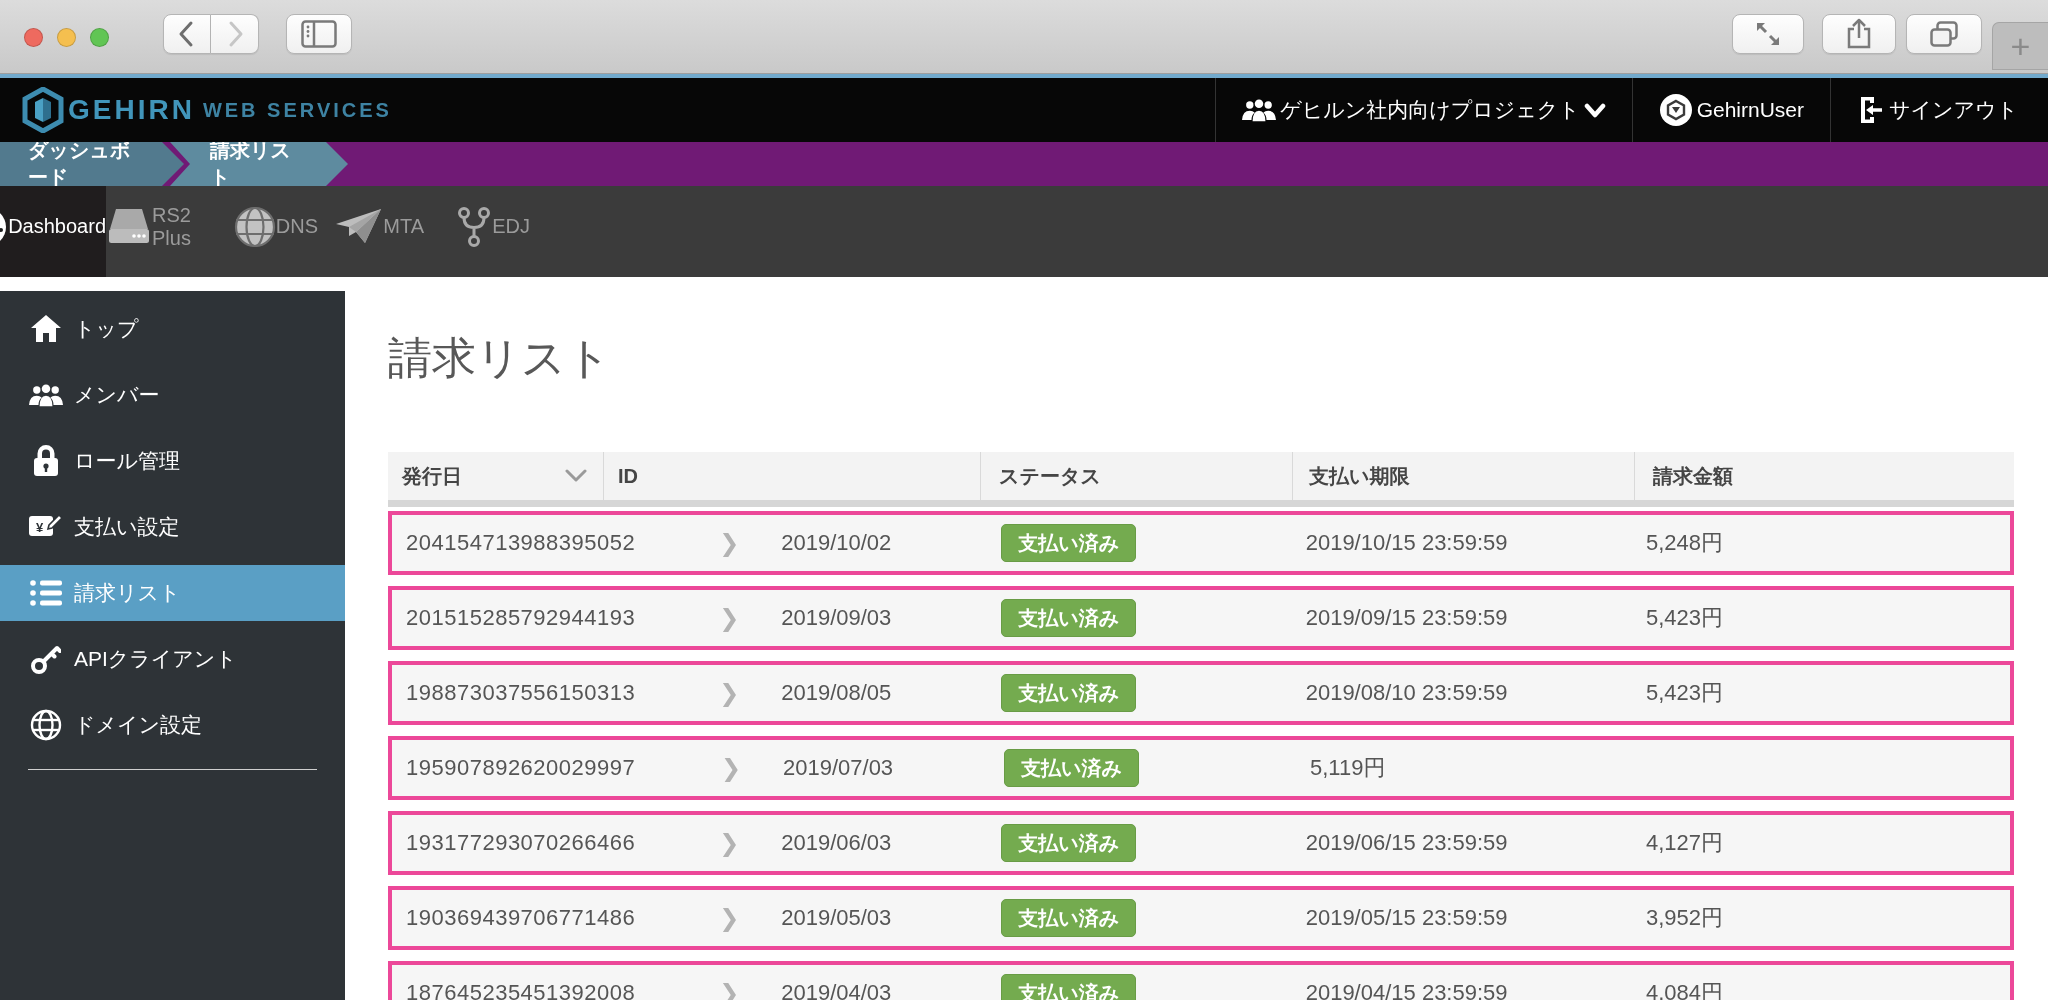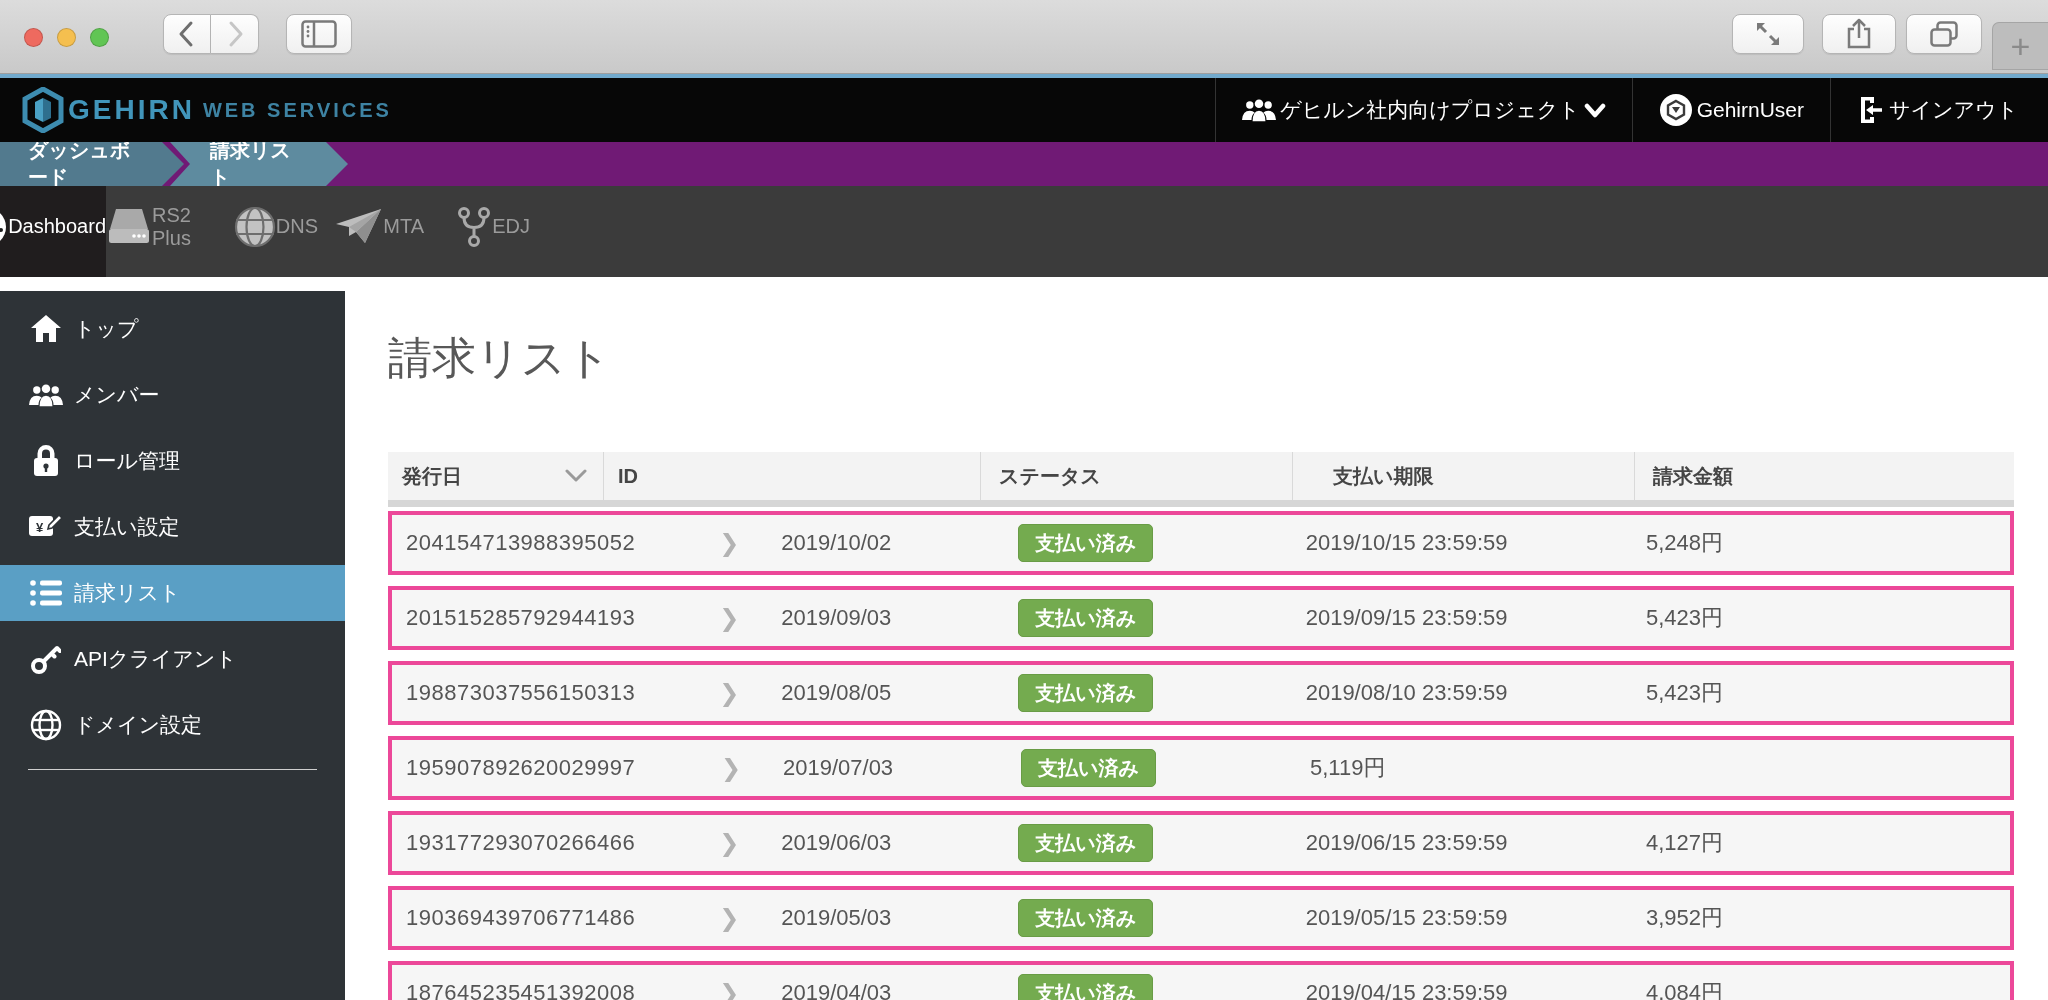--- a/index.html
+++ b/index.html
@@ -60,29 +60,29 @@
   .side-divider { border-top:1px solid #cfcfcf; margin:16px 28px 0 28px; }
 
   
   .content { position:absolute; top:277px; left:345px; width:1703px; height:723px; background:#fff; padding-left:43px; }
   .page-title { margin-top:52px; font-size:44px; font-weight:400; color:#585858; }
   .tablewrap { margin-top:64px; width:1626px; }
   .thead { display:flex; height:48px; background:#f3f3f3; align-items:center; }
   .th { height:48px; display:flex; align-items:center; font-size:20px; font-weight:bold; color:#454545; padding-left:14px; }
   .th + .th { border-left:1px solid #d9d9d9; }
   .c0{ width:377px; } .c1{ width:215px; justify-content:space-between; padding-right:16px; }
-  .c2{ width:312px; padding-left:18px; } .c3{ width:342px; padding-left:40px; } .c4{ width:380px; padding-left:18px; }
+  .c2{ width:312px; padding-left:18px; } .c3{ width:342px; padding-left:16px; } .c4{ width:380px; padding-left:18px; }
   .thead-shadow { height:7px; background:#d6d6d6; }
   .rows { margin-top:4px; }
   .row { display:flex; align-items:center; height:64px; background:#f6f6f6; border:4px solid #ec4899;
     margin-bottom:11px; font-size:22px; color:#555; cursor:pointer; }
   .cell { display:flex; align-items:center; height:100%; padding-left:14px; }
   .cell.c0 { justify-content:space-between; padding-right:28px; }
   .row-chev { color:#b3b3b3; font-size:24px; font-weight:bold; }
-  .badge { margin-left:23px; background:#74ab4f; border:1px solid #699c46; color:#fff; font-weight:bold;
+  .badge { margin-left:6px; background:#74ab4f; border:1px solid #699c46; color:#fff; font-weight:bold;
     font-size:20px; border-radius:5px; padding:6px 16px; line-height:1.2; }
   .mono-num { letter-spacing:.5px; }
 
   svg { display:block; }
 </style>
 </head>
 <body>
 
 <div class="chrome">
   <div class="traffic">

